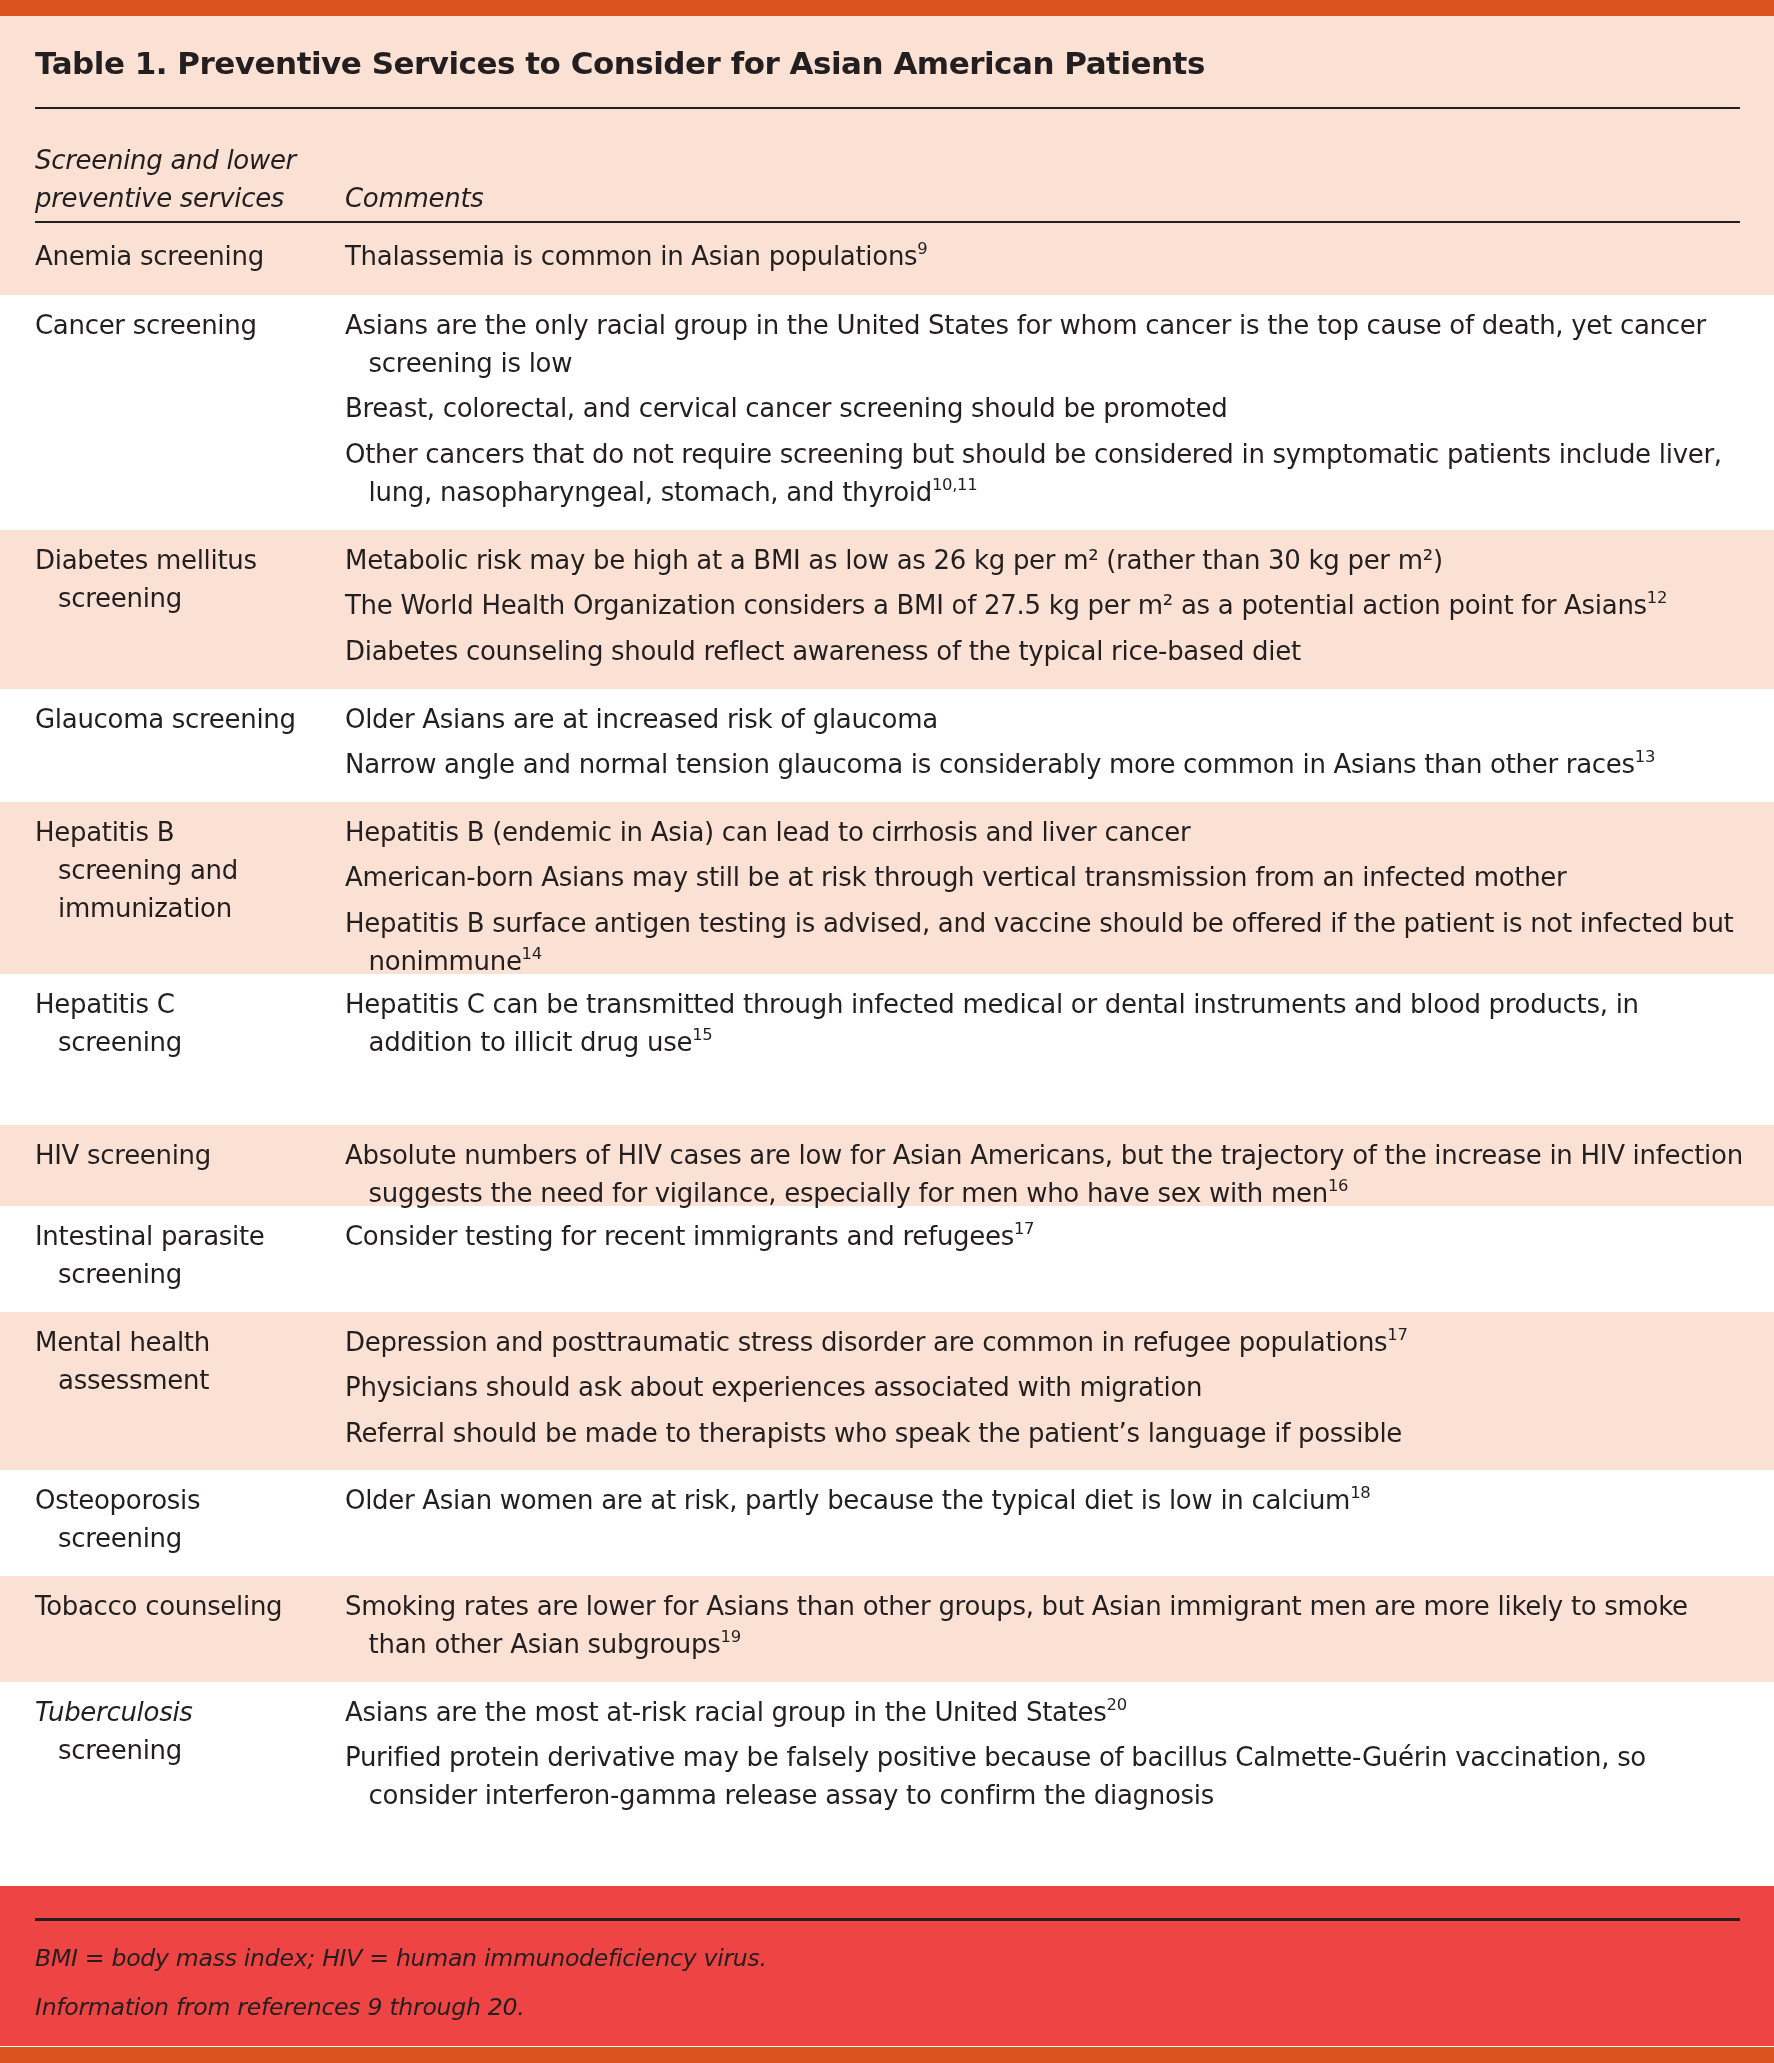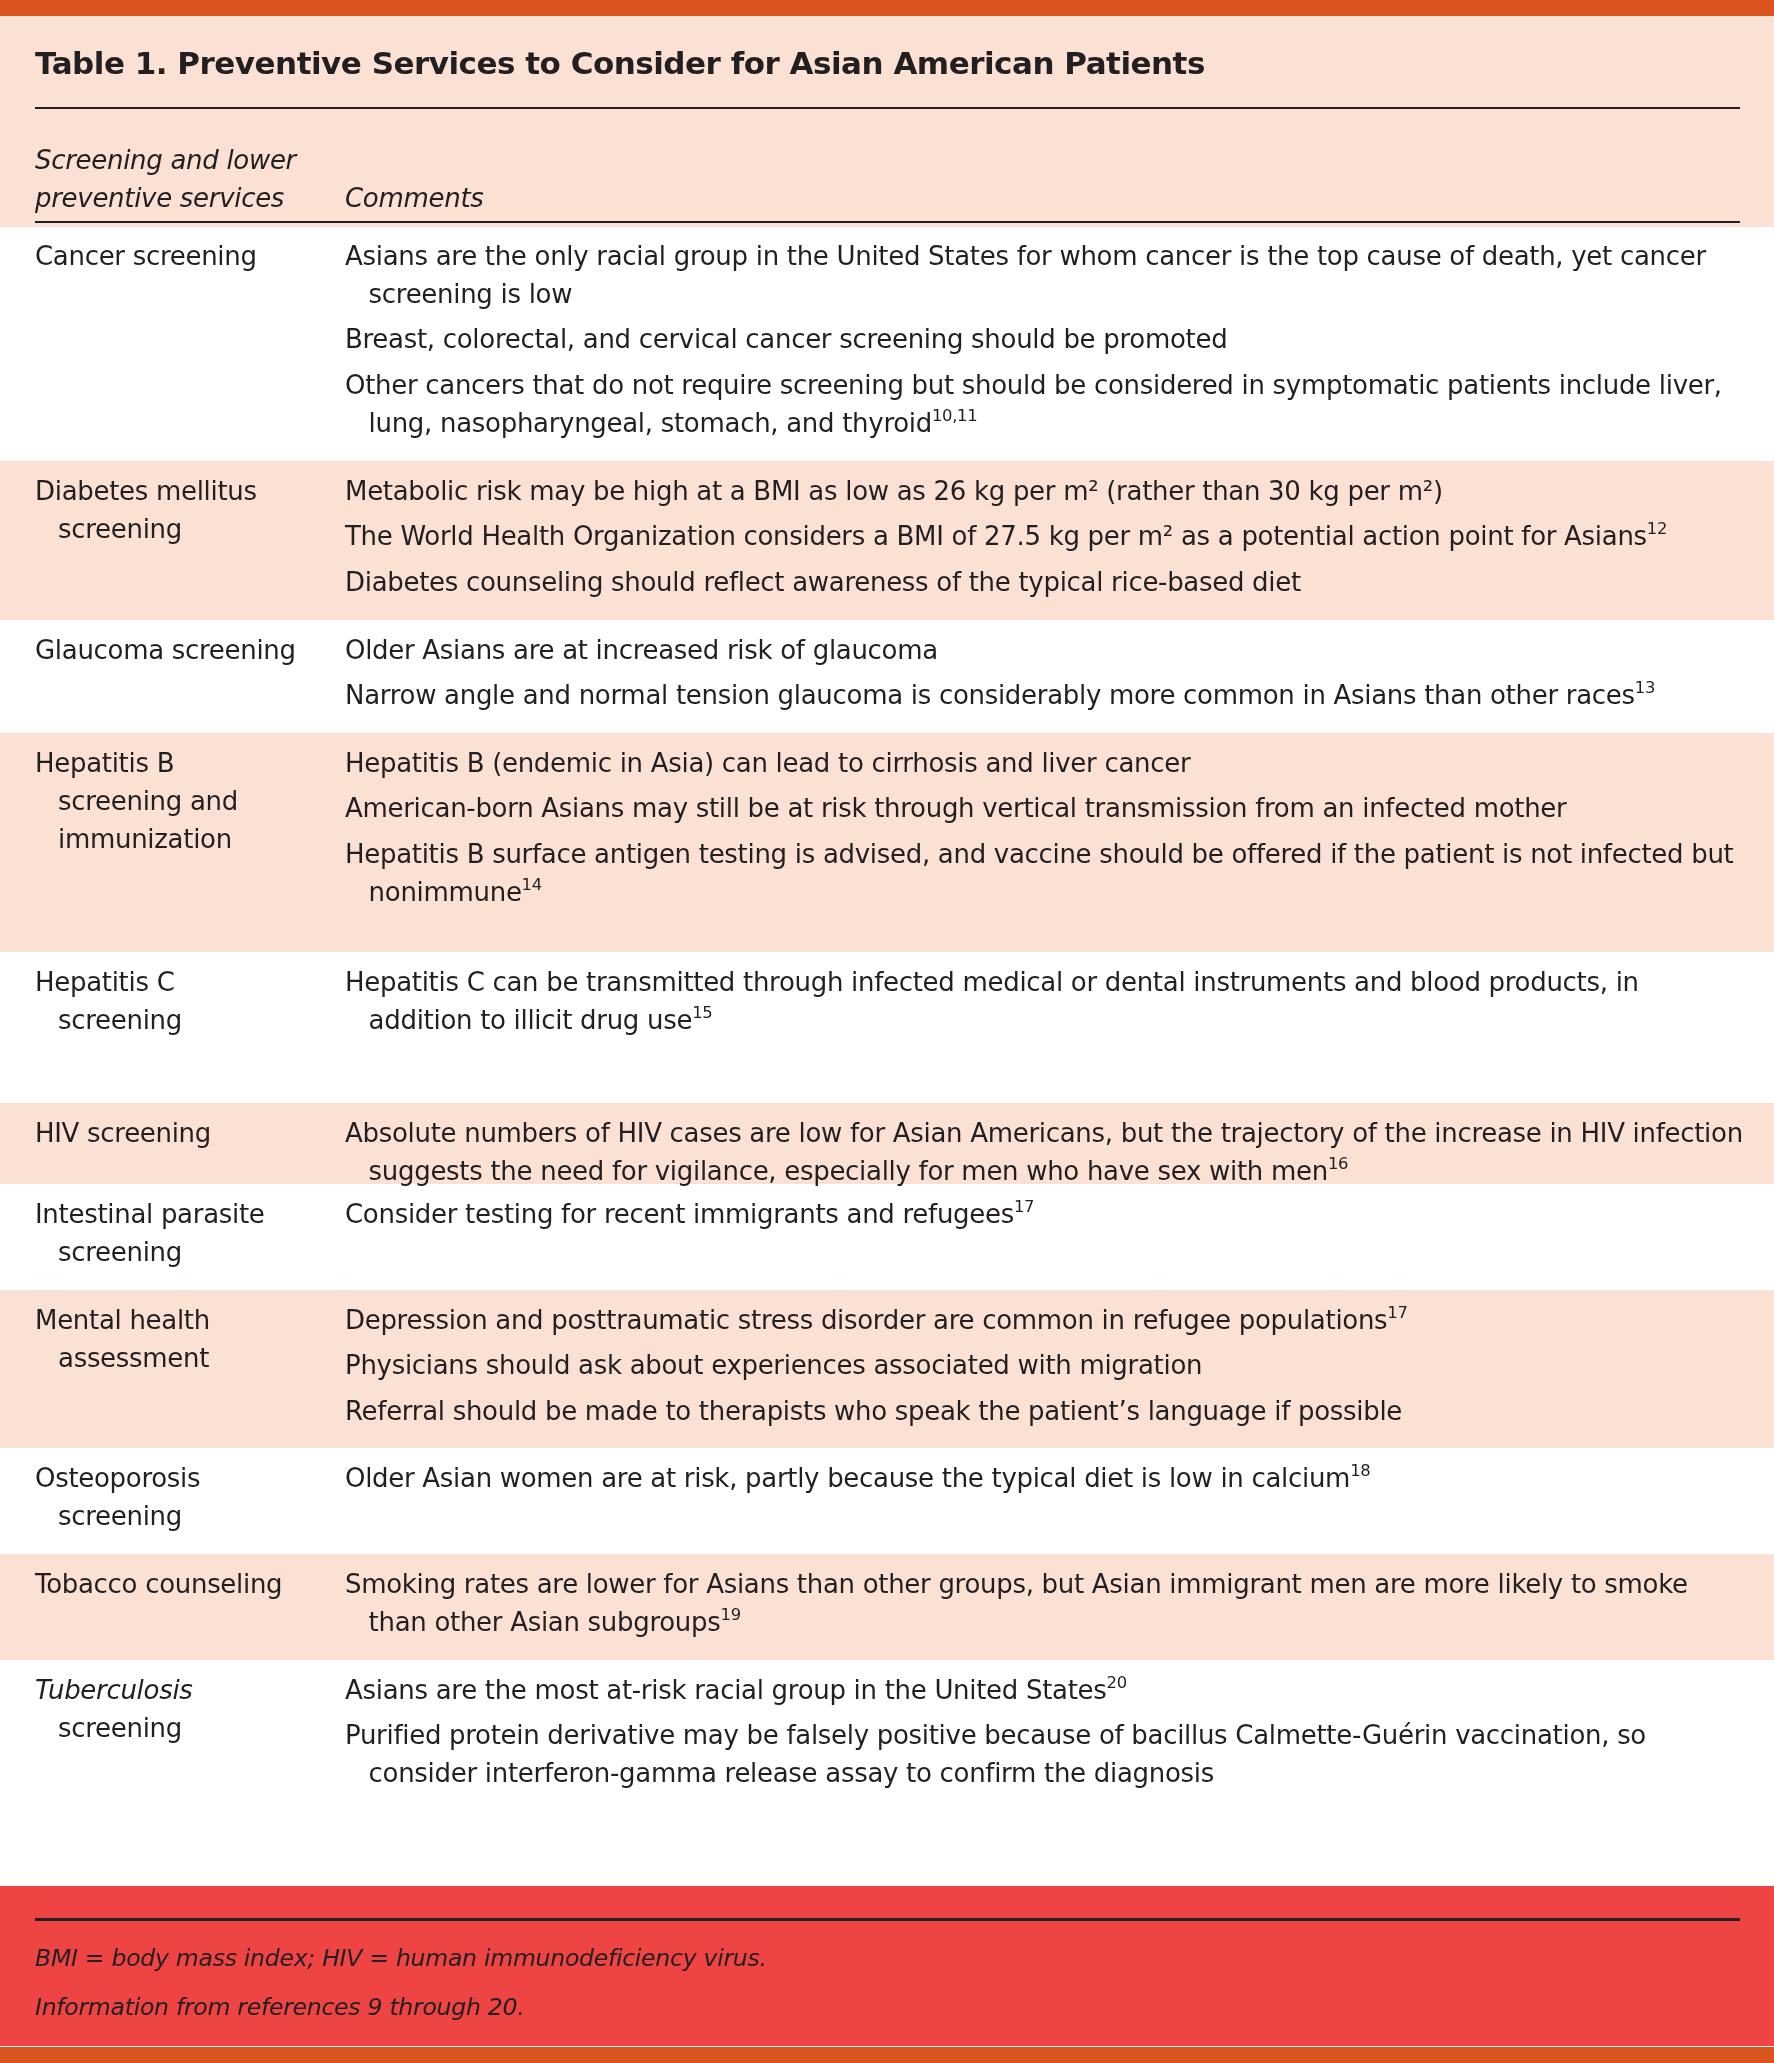--- a/index.html
+++ b/index.html
@@ -62,20 +62,28 @@
   <div class="rule" style="top:91px"></div>
   <div class="colhead" style="left:35px; top:125px;">
     <span>Screening and lower</span><br>
     <span>preventive services</span>
   </div>
   <div class="colhead" style="left:345px; top:163px;">Comments</div>
   <div class="rule" style="top:205px"></div>
 </div>
 
 <div class="rows" id="rows">
+    <div class="row shaded" style="height: 69px; box-sizing: border-box;">
+      <div class="svc">
+        <span class="l1" style="display: block;">Anemia screening</span>
+      </div>
+      <div class="comments">
+        <div class="c"><span>Thalassemia is common in Asian populations</span><sup>9</sup></div>
+      </div>
+    </div>
     <div class="row" style="height: 235px; box-sizing: border-box;">
       <div class="svc">
         <span class="l1" style="display: block;">Cancer screening</span>
       </div>
       <div class="comments">
         <div class="c"><span>Asians are the only racial group in the United States for whom cancer is the top cause of death, yet cancer screening is low</span></div>
         <div class="c"><span>Breast, colorectal, and cervical cancer screening should be promoted</span></div>
         <div class="c"><span>Other cancers that do not require screening but should be considered in symptomatic patients include liver, lung, nasopharyngeal, stomach, and thyroid</span><sup>10,11</sup></div>
       </div>
     </div>
@@ -92,21 +100,21 @@
     </div>
     <div class="row" style="height: 113px; box-sizing: border-box;">
       <div class="svc">
         <span class="l1" style="display: block;">Glaucoma screening</span>
       </div>
       <div class="comments">
         <div class="c"><span>Older Asians are at increased risk of glaucoma</span></div>
         <div class="c"><span>Narrow angle and normal tension glaucoma is considerably more common in Asians than other races</span><sup>13</sup></div>
       </div>
     </div>
-    <div class="row shaded" style="height: 219px; box-sizing: border-box;">
+    <div class="row shaded" style="height: 172px; box-sizing: border-box;">
       <div class="svc">
         <span class="l1" style="display: block;">Hepatitis B</span>
         <span class="l2" style="display: block;">screening and</span>
         <span class="l2" style="display: block;">immunization</span>
       </div>
       <div class="comments">
         <div class="c"><span>Hepatitis B (endemic in Asia) can lead to cirrhosis and liver cancer</span></div>
         <div class="c"><span>American-born Asians may still be at risk through vertical transmission from an infected mother</span></div>
         <div class="c"><span>Hepatitis B surface antigen testing is advised, and vaccine should be offered if the patient is not infected but nonimmune</span><sup>14</sup></div>
       </div>

